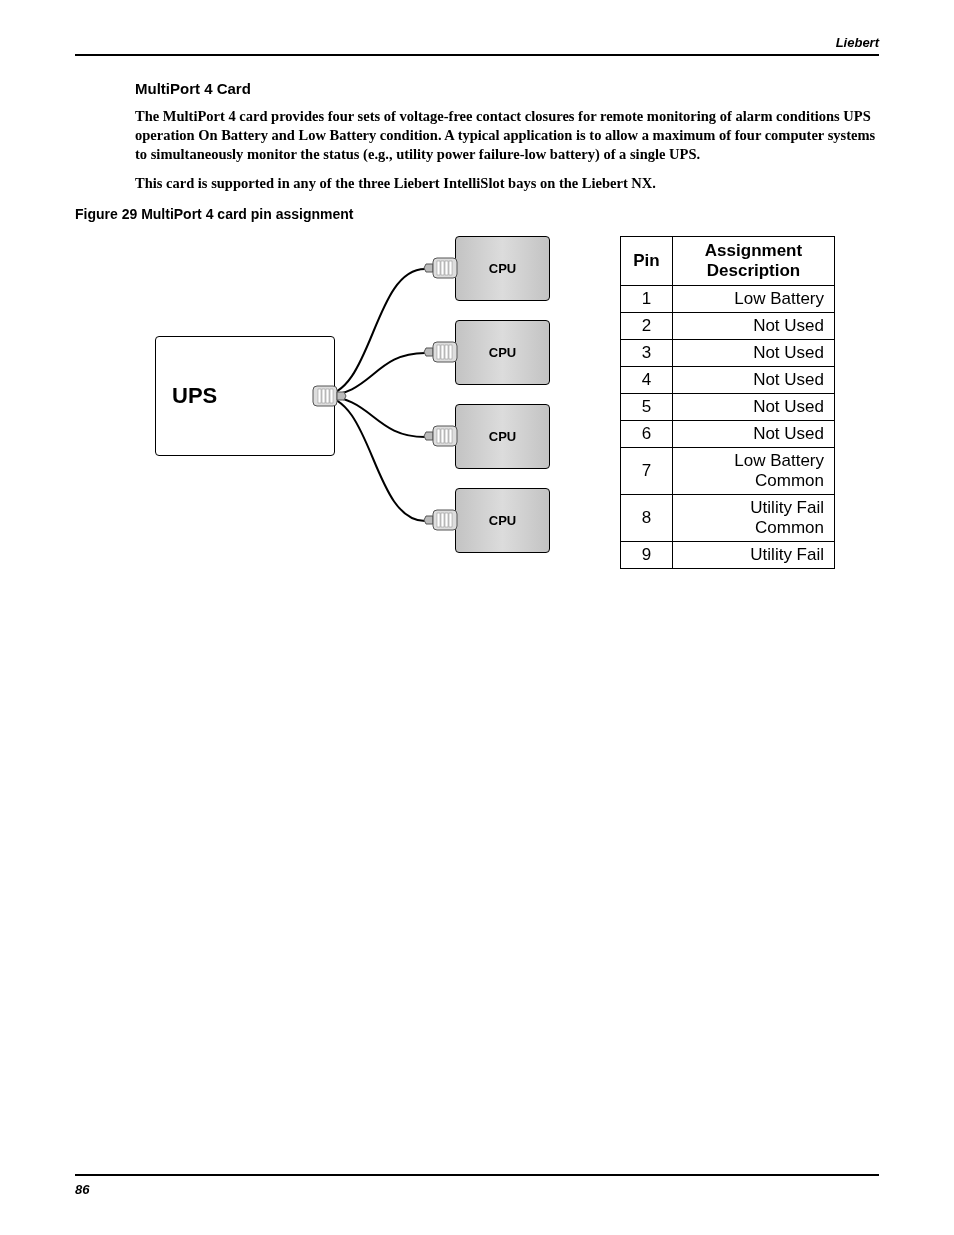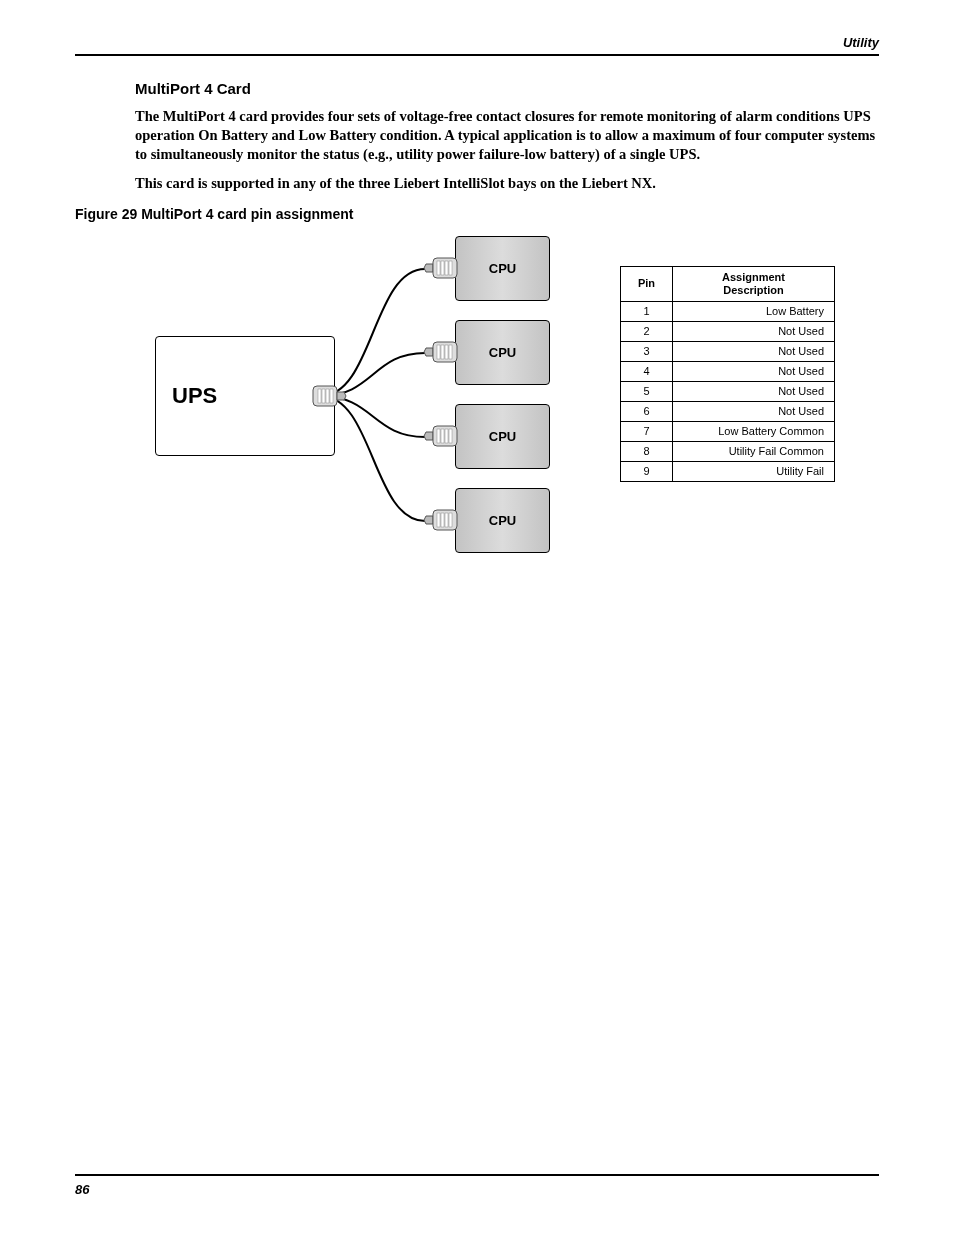--- a/index.html
+++ b/index.html
@@ -129,22 +129,21 @@
     top: 0;
     width: 160px;
     height: 330px;
     pointer-events: none;
   }
 
   
   .pin-table {
     border-collapse: collapse;
     font-family: Arial, Helvetica, sans-serif;
-    font-size: 11px;
-    margin-top: 30px;
+    font-size: 17px;
   }
   .pin-table th, .pin-table td {
     border: 1.2px solid #000;
     padding: 3px 10px;
     text-align: right;
     height: 20px;
   }
   .pin-table th {
     font-weight: bold;
     text-align: center;
@@ -167,21 +166,21 @@
     font-weight: bold;
     font-style: italic;
     text-align: left;
     margin-top: 6px;
   }
 </style>
 </head>
 <body>
 
 <div class="page">
-  <div class="header-label">Utility</div>
+  <div class="header-label">Liebert</div>
   <hr class="rule">
 
   <div class="content">
     <h3 class="section-title">MultiPort 4 Card</h3>
     <p class="body-text">The MultiPort 4 card provides four sets of voltage-free contact closures for remote monitoring of alarm conditions UPS operation On Battery and Low Battery condition. A typical application is to allow a maximum of four computer systems to simultaneously monitor the status (e.g., utility power failure-low battery) of a single UPS.</p>
     <p class="body-text">This card is supported in any of the three Liebert IntelliSlot bays on the Liebert NX.</p>
 
     <div class="figure-caption">Figure 29  MultiPort 4 card pin assignment</div>
 
     <div class="figure-area">

